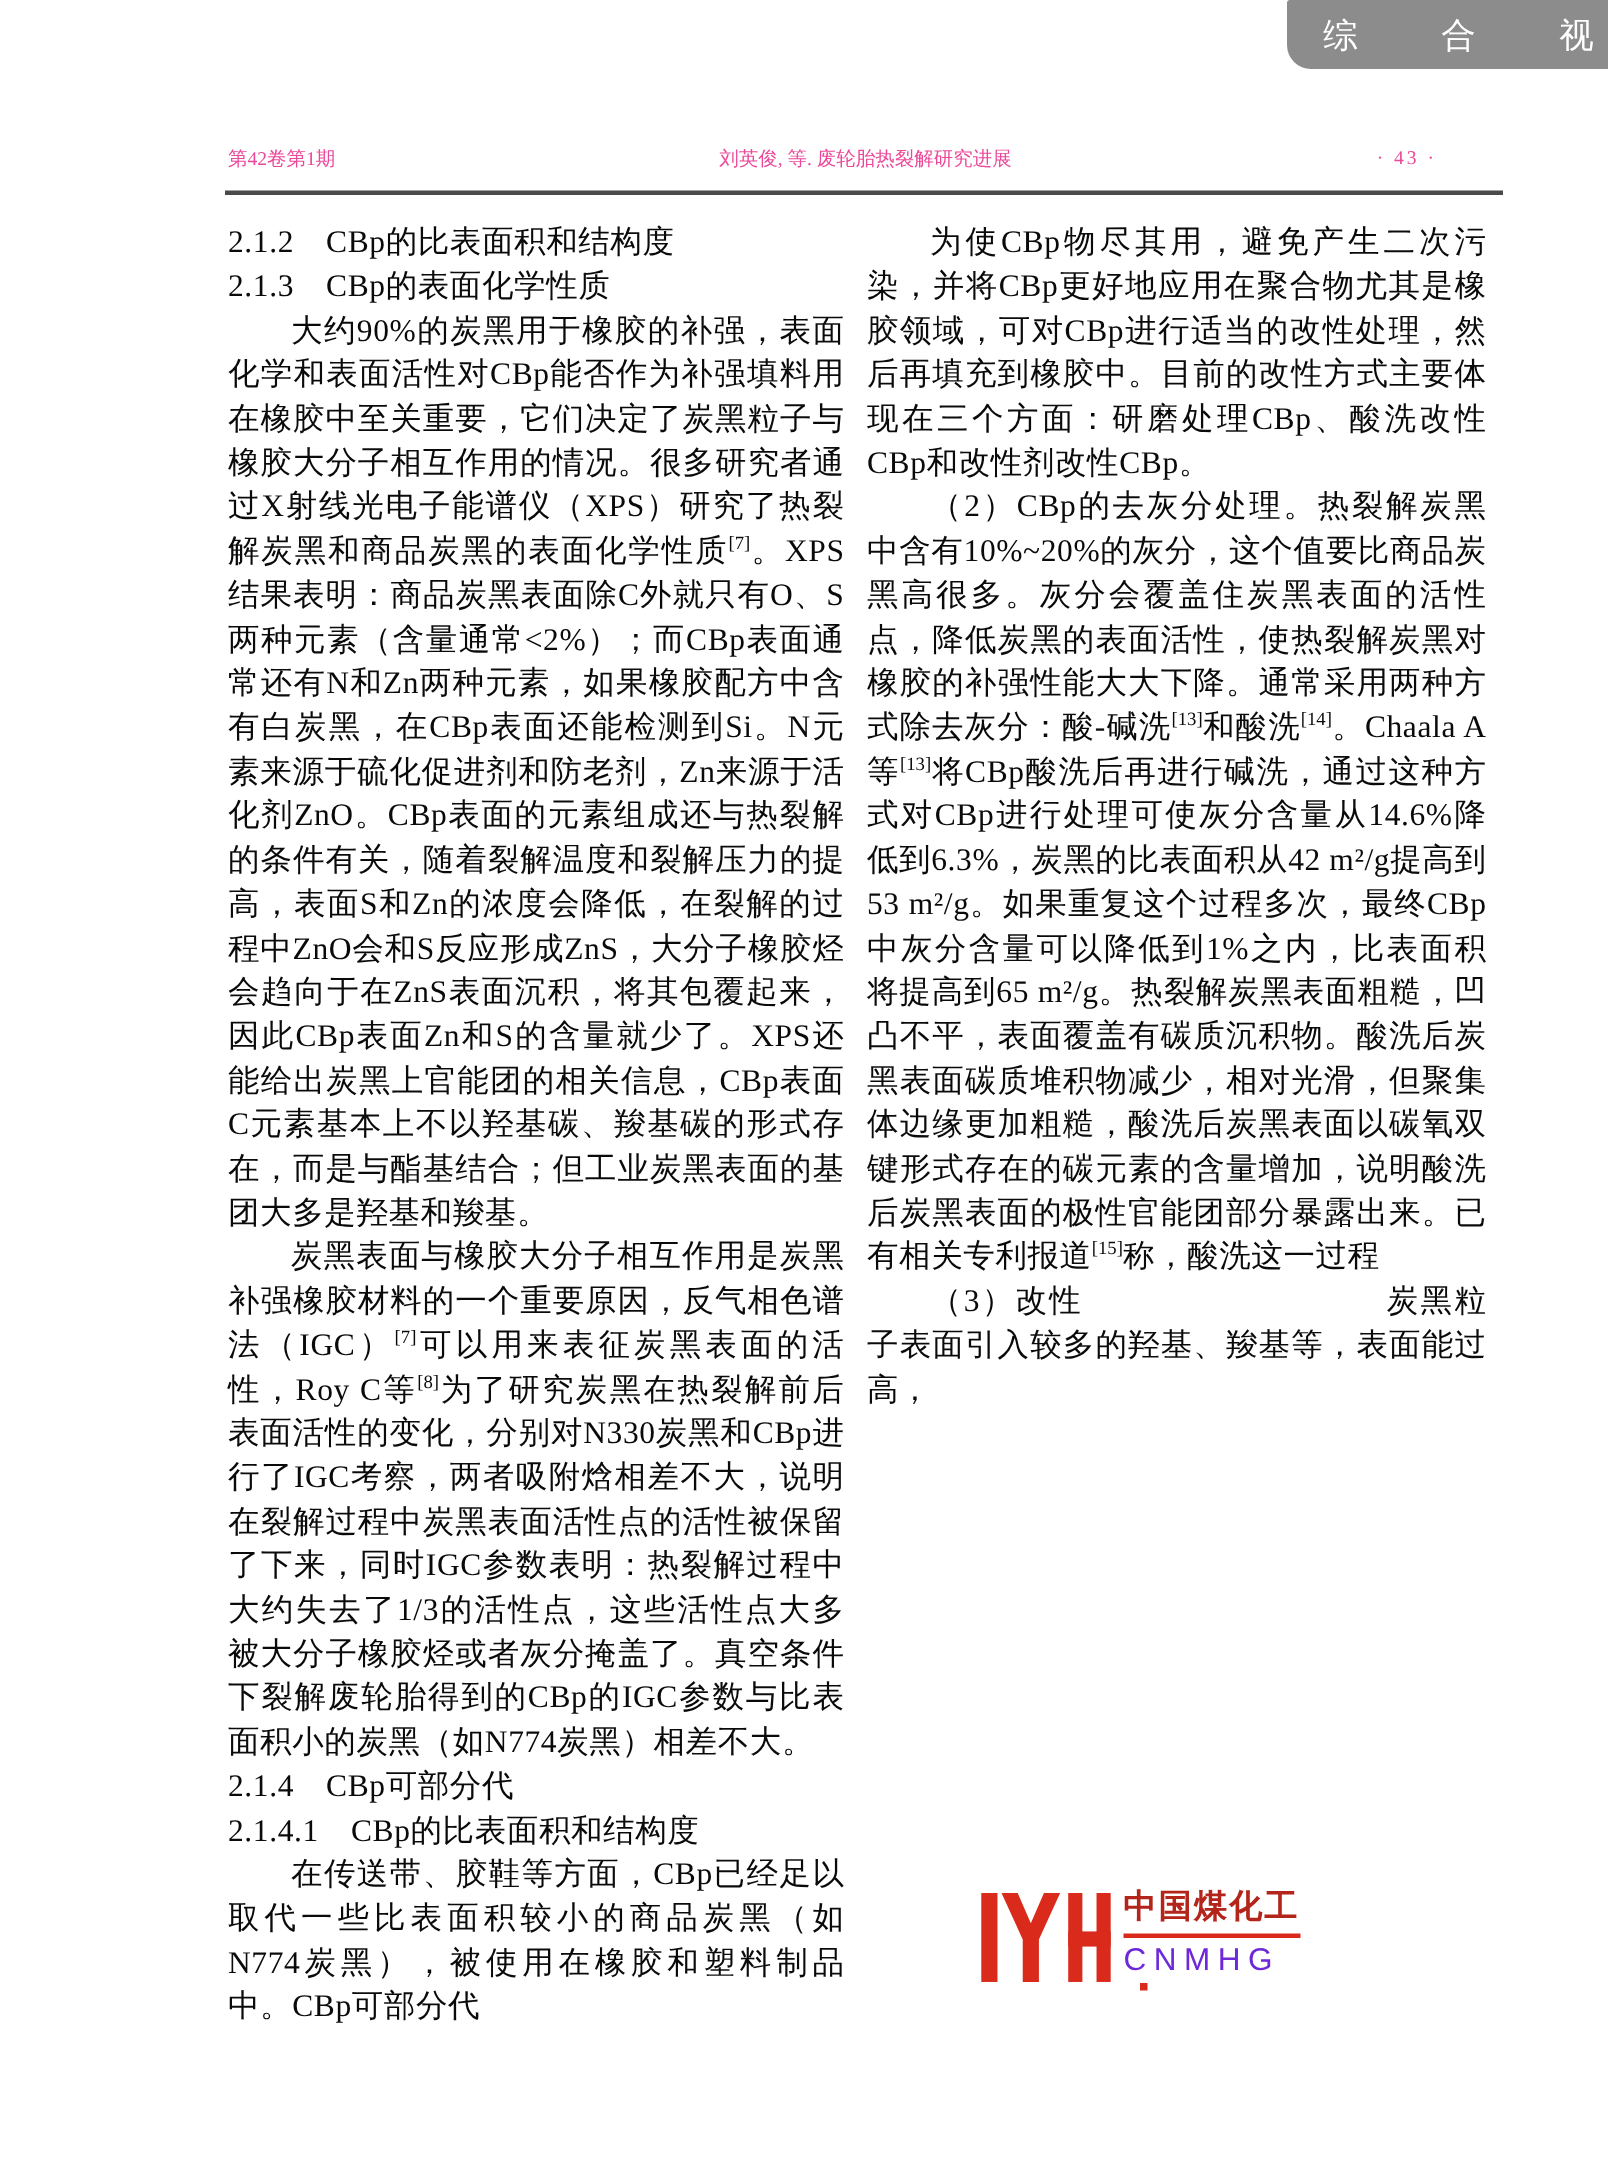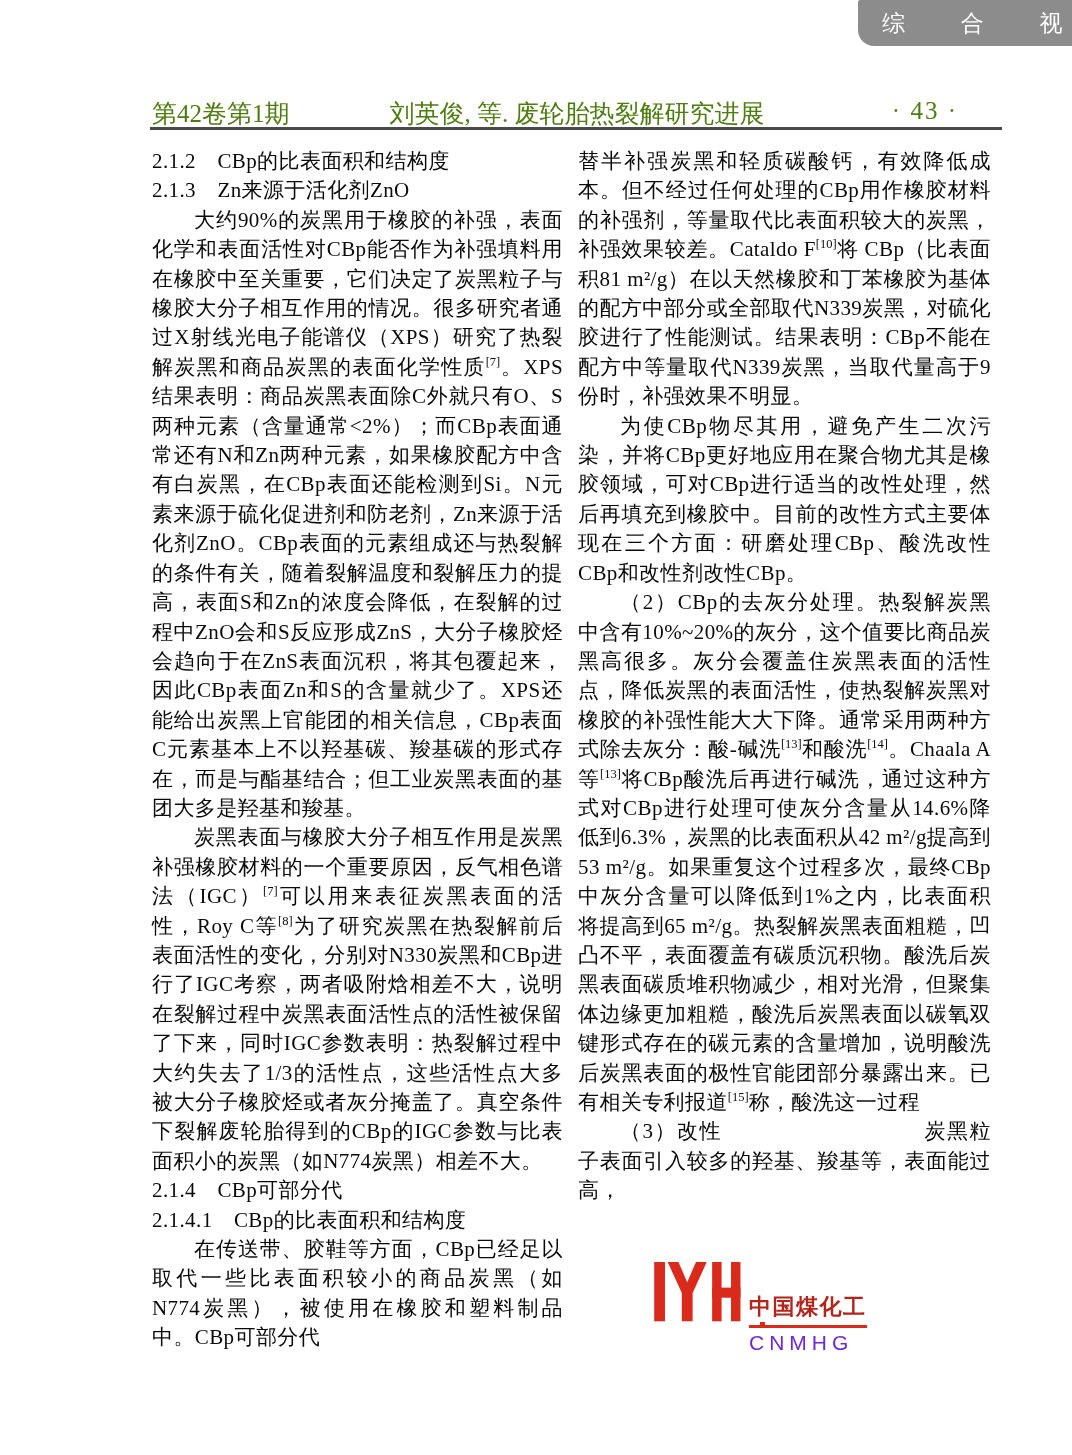--- a/index.html
+++ b/index.html
@@ -12,21 +12,21 @@
   .banner{
     position:absolute;left:858px;top:0;width:214px;height:46px;
     background:#8c8c8c;border-radius:2px 0 0 16px;
     color:#ffffff;display:flex;align-items:center;
     padding-left:24px;box-sizing:border-box;
     font-size:23px;letter-spacing:25px;white-space:nowrap;overflow:hidden;
   }
   
   .page-header{
     position:absolute;left:152px;top:97px;width:850px;height:26px;
-    font-size:25px;color:#4d7c0f;
+    font-size:13px;color:#ec4899;
   }
   .ph-left{position:absolute;left:0;top:0;}
   .ph-center{position:absolute;left:0;right:0;top:0;text-align:center;}
   .ph-right{position:absolute;right:44px;top:0;letter-spacing:2px;}
   .rule{
     position:absolute;left:150px;top:127px;width:852px;height:3px;background:#4a4a4a;
   }
   
   .col{
     position:absolute;top:147px;width:411px;
@@ -42,21 +42,21 @@
   sup{font-size:12.5px;line-height:0;vertical-align:super;letter-spacing:0;}
   
   .watermark{
     position:absolute;left:654px;top:1256px;width:242px;height:84px;
     background:#ffffff;display:flex;align-items:flex-start;
   }
   .wm-logo{flex:0 0 auto;margin-top:6px;}
   .wm-text{margin-left:7px;font-family:"Liberation Sans","DejaVu Sans",sans-serif;}
   .wm-cn{
     font-size:22px;font-weight:bold;color:#b3241a;letter-spacing:1.5px;
-    padding-bottom:3px;border-bottom:3px solid #d92a1c;white-space:nowrap;margin-top:36px;
+    padding-bottom:3px;border-bottom:3px solid #d92a1c;white-space:nowrap;
   }
   .wm-en{
     font-size:21px;color:#6d28d9;letter-spacing:5px;margin-top:3px;white-space:nowrap;
   }
   .wm-dot{position:absolute;left:106px;top:66px;width:5px;height:5px;background:#d92a1c;}
 </style>
 </head>
 <body>
 
 <div class="banner">
@@ -65,29 +65,28 @@
 
 <div class="page-header">
   <span class="ph-left">第42卷第1期</span>
   <span class="ph-center">刘英俊, 等. 废轮胎热裂解研究进展</span>
   <span class="ph-right">· 43 ·</span>
 </div>
 <div class="rule"></div>
 
 <div class="col" id="col-left">
     <p class="blk heading">2.1.2　CBp的比表面积和结构度</p>
-    <p class="blk heading">2.1.3　Zn来源于活化剂ZnO</p>
+    <p class="blk heading">2.1.3　CBp的表面化学性质</p>
     <p class="blk para">大约90%的炭黑用于橡胶的补强，表面化学和表面活性对CBp能否作为补强填料用在橡胶中至关重要，它们决定了炭黑粒子与橡胶大分子相互作用的情况。很多研究者通过X射线光电子能谱仪（XPS）研究了热裂解炭黑和商品炭黑的表面化学性质<sup>[7]</sup>。XPS结果表明：商品炭黑表面除C外就只有O、S两种元素（含量通常&lt;2%）；而CBp表面通常还有N和Zn两种元素，如果橡胶配方中含有白炭黑，在CBp表面还能检测到Si。N元素来源于硫化促进剂和防老剂，Zn来源于活化剂ZnO。CBp表面的元素组成还与热裂解的条件有关，随着裂解温度和裂解压力的提高，表面S和Zn的浓度会降低，在裂解的过程中ZnO会和S反应形成ZnS，大分子橡胶烃会趋向于在ZnS表面沉积，将其包覆起来，因此CBp表面Zn和S的含量就少了。XPS还能给出炭黑上官能团的相关信息，CBp表面C元素基本上不以羟基碳、羧基碳的形式存在，而是与酯基结合；但工业炭黑表面的基团大多是羟基和羧基。</p>
     <p class="blk para">炭黑表面与橡胶大分子相互作用是炭黑补强橡胶材料的一个重要原因，反气相色谱法（IGC）<sup>[7]</sup>可以用来表征炭黑表面的活性，Roy C等<sup>[8]</sup>为了研究炭黑在热裂解前后表面活性的变化，分别对N330炭黑和CBp进行了IGC考察，两者吸附焓相差不大，说明在裂解过程中炭黑表面活性点的活性被保留了下来，同时IGC参数表明：热裂解过程中大约失去了1/3的活性点，这些活性点大多被大分子橡胶烃或者灰分掩盖了。真空条件下裂解废轮胎得到的CBp的IGC参数与比表面积小的炭黑（如N774炭黑）相差不大。</p>
     <p class="blk heading">2.1.4　CBp可部分代</p>
     <p class="blk heading">2.1.4.1　CBp的比表面积和结构度</p>
     <p class="blk para">在传送带、胶鞋等方面，CBp已经足以取代一些比表面积较小的商品炭黑（如N774炭黑），被使用在橡胶和塑料制品中。CBp可部分代</p>
   </div>
 <div class="col" id="col-right">
-    <p class="blk cont">替半补强炭黑和轻质碳酸钙，有效降低成本。但不经过任何处理的CBp用作橡胶材料的补强剂，等量取代比表面积较大的炭黑，补强效果较差。Cataldo F<sup>[10]</sup>将 CBp（比表面积81 m²/g）在以天然橡胶和丁苯橡胶为基体的配方中部分或全部取代N339炭黑，对硫化胶进行了性能测试。结果表明：CBp不能在配方中等量取代N339炭黑，当取代量高于9份时，补强效果不明显。</p>
     <p class="blk para">为使CBp物尽其用，避免产生二次污染，并将CBp更好地应用在聚合物尤其是橡胶领域，可对CBp进行适当的改性处理，然后再填充到橡胶中。目前的改性方式主要体现在三个方面：研磨处理CBp、酸洗改性CBp和改性剂改性CBp。</p>
     <p class="blk para">（2）CBp的去灰分处理。热裂解炭黑中含有10%~20%的灰分，这个值要比商品炭黑高很多。灰分会覆盖住炭黑表面的活性点，降低炭黑的表面活性，使热裂解炭黑对橡胶的补强性能大大下降。通常采用两种方式除去灰分：酸-碱洗<sup>[13]</sup>和酸洗<sup>[14]</sup>。Chaala A等<sup>[13]</sup>将CBp酸洗后再进行碱洗，通过这种方式对CBp进行处理可使灰分含量从14.6%降低到6.3%，炭黑的比表面积从42 m²/g提高到53 m²/g。如果重复这个过程多次，最终CBp中灰分含量可以降低到1%之内，比表面积将提高到65 m²/g。热裂解炭黑表面粗糙，凹凸不平，表面覆盖有碳质沉积物。酸洗后炭黑表面碳质堆积物减少，相对光滑，但聚集体边缘更加粗糙，酸洗后炭黑表面以碳氧双键形式存在的碳元素的含量增加，说明酸洗后炭黑表面的极性官能团部分暴露出来。已有相关专利报道<sup>[15]</sup>称，酸洗这一过程</p>
     <p class="blk para">（3）改性　　　　　　　　　炭黑粒子表面引入较多的羟基、羧基等，表面能过高，</p>
   </div>
 
 <div class="watermark">
   <svg class="wm-logo" width="88" height="62" viewBox="0 0 130 92" xmlns="http://www.w3.org/2000/svg">
     <rect x="0" y="0" width="16" height="88" fill="#d92a1c"></rect>
     <polygon fill="#d92a1c" points="20,0 36,0 49,30 62,0 78,0 57,46 57,88 41,88 41,46"></polygon>
     <rect x="86" y="0" width="14" height="88" fill="#d92a1c"></rect>

